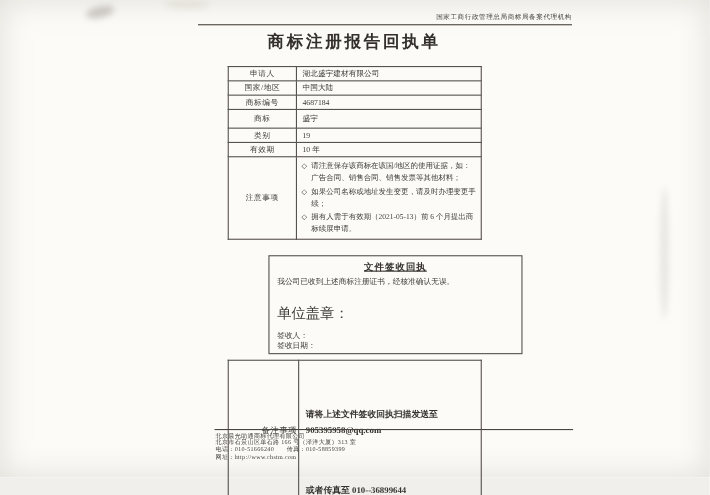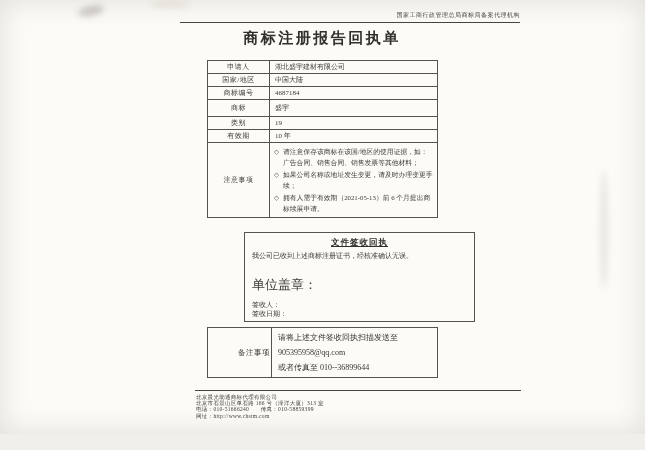--- a/index.html
+++ b/index.html
@@ -63,21 +63,21 @@
   .seal-line{position:absolute;top:43px;left:7px;font-size:13px;}
   .signer-line{position:absolute;top:67px;left:7px;font-size:7px;}
   .date-line{position:absolute;top:76px;left:7px;font-size:7px;}
 
   
   #remarks-table{position:absolute;left:207px;top:327px;width:231px;}
   #remarks-table td{border:1px solid #57524c;vertical-align:middle;}
   #remarks-table td.lbl{width:61px;text-align:right;font-size:7.5px;letter-spacing:.5px;}
   #remarks-table tr{height:33px;}
   #remarks-table td.rcontent{padding:2px 2px 2px 6px;}
-  .remark-line{font-size:8px;font-weight:400;line-height:15px;color:#37332e;}
+  .remark-line{font-size:8px;font-weight:700;line-height:15px;color:#37332e;margin-top:39px;}
 
   
   .foot-rule{
     position:absolute;left:195px;top:390px;width:326px;height:0;
     border-top:1.5px solid #4a443e;
   }
   .footer{position:absolute;left:196px;top:394px;width:330px;}
   .footer div{font-size:5.5px;line-height:6.2px;color:#45403a;letter-spacing:.3px;}
 </style>
 </head>

